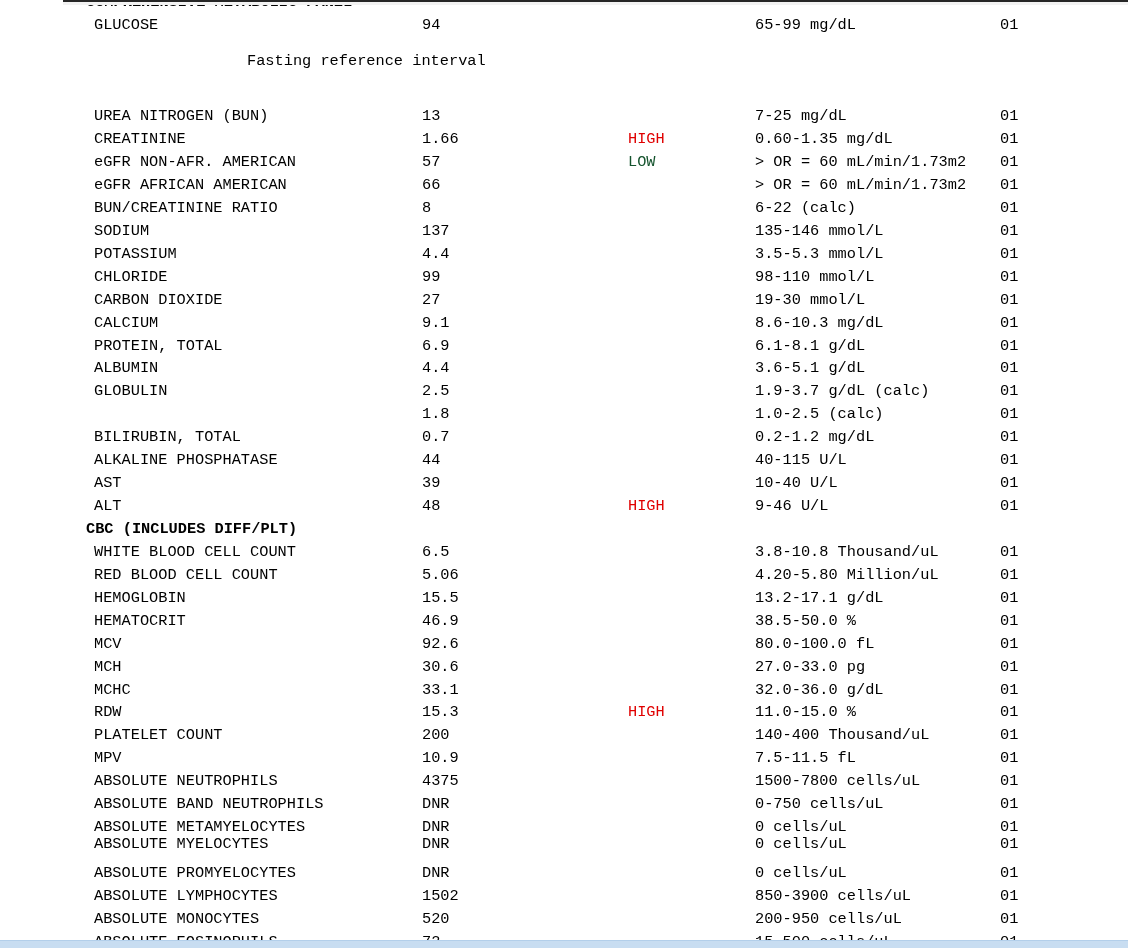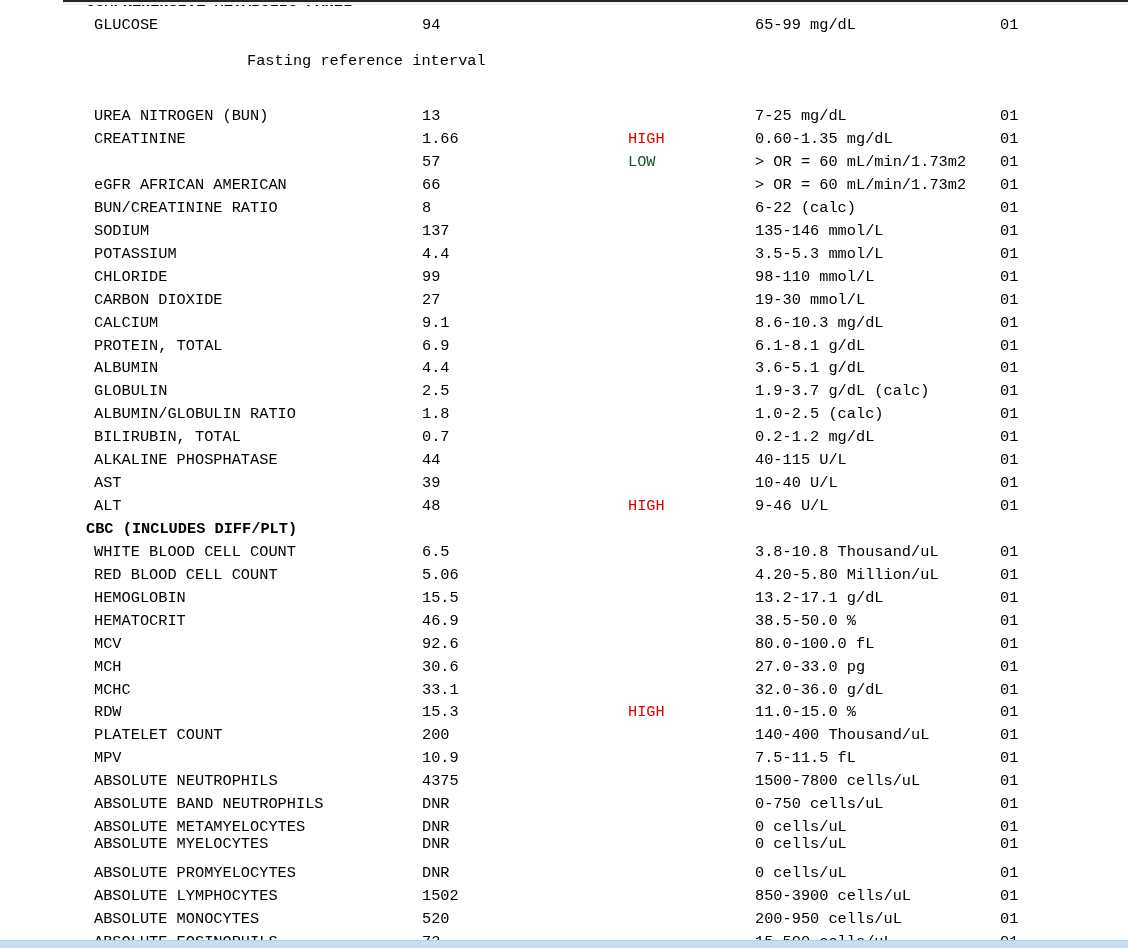--- a/index.html
+++ b/index.html
@@ -43,32 +43,32 @@
 
 <div id="top-rule"></div>
 <div id="top-shade"></div>
 
 <div id="report">
     <div class="row" style="top: -9.4px;"><span class="cell c-section">COMPREHENSIVE METABOLIC PANEL</span></div>
     <div class="row" style="top: 13.53px;"><span class="cell c-name">GLUCOSE</span><span class="cell c-value">94</span><span class="cell c-range">65-99 mg/dL</span><span class="cell c-lab">01</span></div>
     <div class="row" style="top: 50px;"><span class="cell c-note">Fasting reference interval</span></div>
     <div class="row" style="top: 105.25px;"><span class="cell c-name">UREA NITROGEN (BUN)</span><span class="cell c-value">13</span><span class="cell c-range">7-25 mg/dL</span><span class="cell c-lab">01</span></div>
     <div class="row" style="top: 128.18px;"><span class="cell c-name">CREATININE</span><span class="cell c-value">1.66</span><span class="cell c-flag" style="color: rgb(224, 0, 0);">HIGH</span><span class="cell c-range">0.60-1.35 mg/dL</span><span class="cell c-lab">01</span></div>
-    <div class="row" style="top: 151.11px;"><span class="cell c-value">57</span><span class="cell c-flag" style="color: #14532d;">LOW</span><span class="cell c-range">&gt; OR = 60 mL/min/1.73m2</span><span class="cell c-lab">01</span></div>
+    <div class="row" style="top: 151.11px;"><span class="cell c-name">eGFR NON-AFR. AMERICAN</span><span class="cell c-value">57</span><span class="cell c-flag" style="color: #14532d;">LOW</span><span class="cell c-range">&gt; OR = 60 mL/min/1.73m2</span><span class="cell c-lab">01</span></div>
     <div class="row" style="top: 174.04px;"><span class="cell c-name">eGFR AFRICAN AMERICAN</span><span class="cell c-value">66</span><span class="cell c-range">&gt; OR = 60 mL/min/1.73m2</span><span class="cell c-lab">01</span></div>
     <div class="row" style="top: 196.97px;"><span class="cell c-name">BUN/CREATININE RATIO</span><span class="cell c-value">8</span><span class="cell c-range">6-22 (calc)</span><span class="cell c-lab">01</span></div>
     <div class="row" style="top: 219.9px;"><span class="cell c-name">SODIUM</span><span class="cell c-value">137</span><span class="cell c-range">135-146 mmol/L</span><span class="cell c-lab">01</span></div>
     <div class="row" style="top: 242.83px;"><span class="cell c-name">POTASSIUM</span><span class="cell c-value">4.4</span><span class="cell c-range">3.5-5.3 mmol/L</span><span class="cell c-lab">01</span></div>
     <div class="row" style="top: 265.76px;"><span class="cell c-name">CHLORIDE</span><span class="cell c-value">99</span><span class="cell c-range">98-110 mmol/L</span><span class="cell c-lab">01</span></div>
     <div class="row" style="top: 288.69px;"><span class="cell c-name">CARBON DIOXIDE</span><span class="cell c-value">27</span><span class="cell c-range">19-30 mmol/L</span><span class="cell c-lab">01</span></div>
     <div class="row" style="top: 311.62px;"><span class="cell c-name">CALCIUM</span><span class="cell c-value">9.1</span><span class="cell c-range">8.6-10.3 mg/dL</span><span class="cell c-lab">01</span></div>
     <div class="row" style="top: 334.55px;"><span class="cell c-name">PROTEIN, TOTAL</span><span class="cell c-value">6.9</span><span class="cell c-range">6.1-8.1 g/dL</span><span class="cell c-lab">01</span></div>
     <div class="row" style="top: 357.48px;"><span class="cell c-name">ALBUMIN</span><span class="cell c-value">4.4</span><span class="cell c-range">3.6-5.1 g/dL</span><span class="cell c-lab">01</span></div>
     <div class="row" style="top: 380.41px;"><span class="cell c-name">GLOBULIN</span><span class="cell c-value">2.5</span><span class="cell c-range">1.9-3.7 g/dL (calc)</span><span class="cell c-lab">01</span></div>
-    <div class="row" style="top: 403.34px;"><span class="cell c-name">ALBUMIN/GLOBULIN RATIO</span><span class="cell c-value">1.8</span><span class="cell c-range">1.0-2.5 (calc)</span><span class="cell c-lab">01</span></div>
+    <div class="row" style="top: 403.34px;"><span class="cell c-value">1.8</span><span class="cell c-range">1.0-2.5 (calc)</span><span class="cell c-lab">01</span></div>
     <div class="row" style="top: 426.27px;"><span class="cell c-name">BILIRUBIN, TOTAL</span><span class="cell c-value">0.7</span><span class="cell c-range">0.2-1.2 mg/dL</span><span class="cell c-lab">01</span></div>
     <div class="row" style="top: 449.2px;"><span class="cell c-name">ALKALINE PHOSPHATASE</span><span class="cell c-value">44</span><span class="cell c-range">40-115 U/L</span><span class="cell c-lab">01</span></div>
     <div class="row" style="top: 472.13px;"><span class="cell c-name">AST</span><span class="cell c-value">39</span><span class="cell c-range">10-40 U/L</span><span class="cell c-lab">01</span></div>
     <div class="row" style="top: 495.06px;"><span class="cell c-name">ALT</span><span class="cell c-value">48</span><span class="cell c-flag" style="color: rgb(224, 0, 0);">HIGH</span><span class="cell c-range">9-46 U/L</span><span class="cell c-lab">01</span></div>
     <div class="row" style="top: 517.99px;"><span class="cell c-section">CBC (INCLUDES DIFF/PLT)</span></div>
     <div class="row" style="top: 540.92px;"><span class="cell c-name">WHITE BLOOD CELL COUNT</span><span class="cell c-value">6.5</span><span class="cell c-range">3.8-10.8 Thousand/uL</span><span class="cell c-lab">01</span></div>
     <div class="row" style="top: 563.85px;"><span class="cell c-name">RED BLOOD CELL COUNT</span><span class="cell c-value">5.06</span><span class="cell c-range">4.20-5.80 Million/uL</span><span class="cell c-lab">01</span></div>
     <div class="row" style="top: 586.78px;"><span class="cell c-name">HEMOGLOBIN</span><span class="cell c-value">15.5</span><span class="cell c-range">13.2-17.1 g/dL</span><span class="cell c-lab">01</span></div>
     <div class="row" style="top: 609.71px;"><span class="cell c-name">HEMATOCRIT</span><span class="cell c-value">46.9</span><span class="cell c-range">38.5-50.0 %</span><span class="cell c-lab">01</span></div>
     <div class="row" style="top: 632.64px;"><span class="cell c-name">MCV</span><span class="cell c-value">92.6</span><span class="cell c-range">80.0-100.0 fL</span><span class="cell c-lab">01</span></div>

